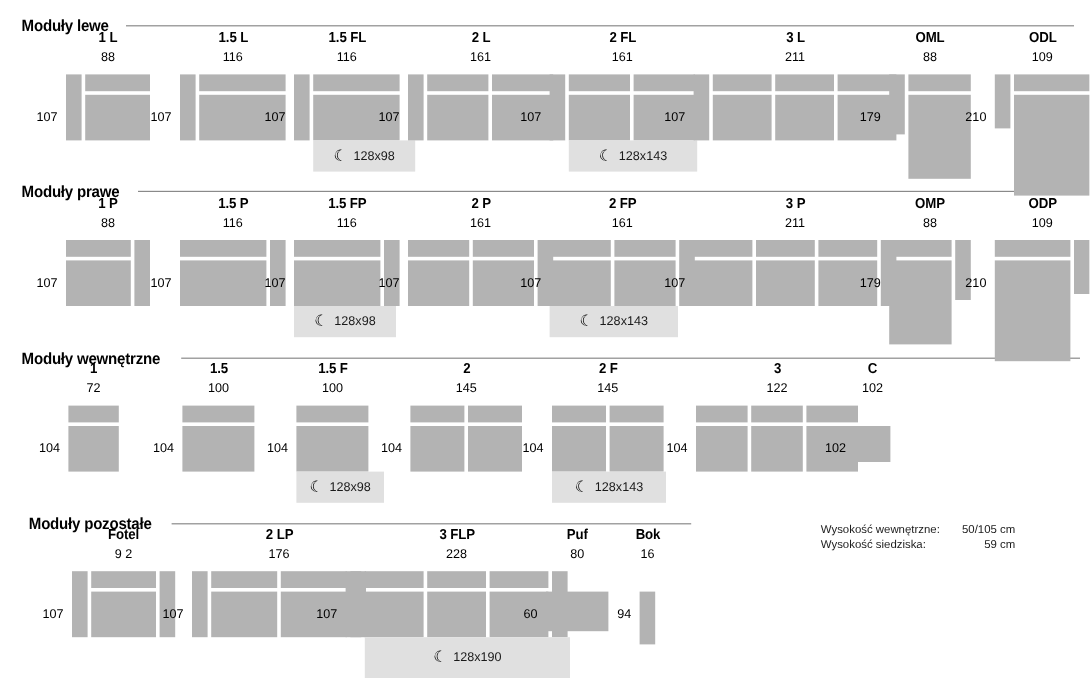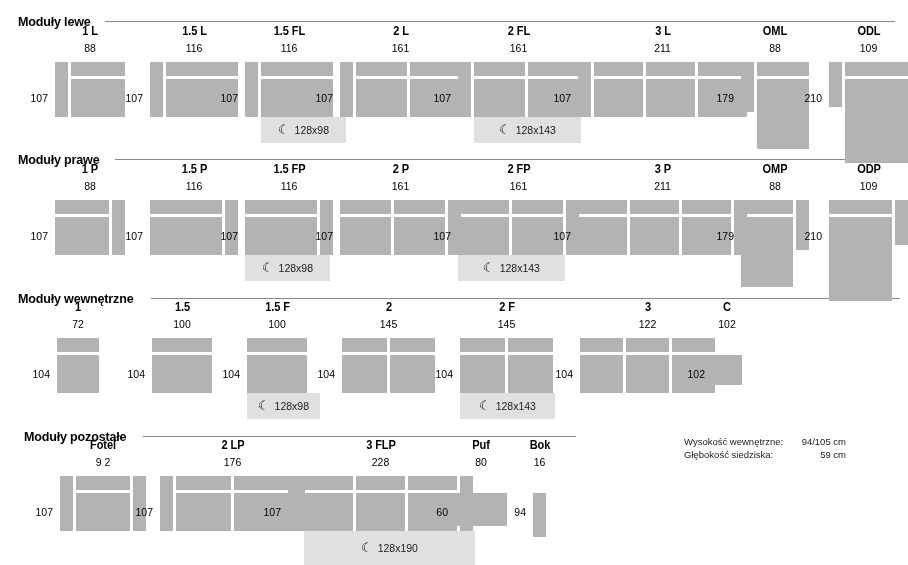--- a/index.html
+++ b/index.html
@@ -494,21 +494,21 @@
         </div>
         <div class="mod-name" style="left: -18.5px; width: 50px; top: -38px;">Bok</div>
         <div class="mod-width" style="left: -18.5px; width: 50px; top: -20px;">16</div>
         <div class="mod-depth" style="left: -36px; width: 29px; top: 30px;">94</div>
       </div>
     </div>
 
   <div class="spec" style="left:684px; top:436px;">
     <div class="spec-row">
       <span class="spec-key">Wysokość wewnętrzne:</span>
-      <span class="spec-val">94/105 cm</span>
+      <span class="spec-val">50/105 cm</span>
     </div>
     <div class="spec-row">
-      <span class="spec-key">Głębokość siedziska:</span>
+      <span class="spec-key">Wysokość siedziska:</span>
       <span class="spec-val">59 cm</span>
     </div>
   </div>
 
 </div>
 
 </body></html>

